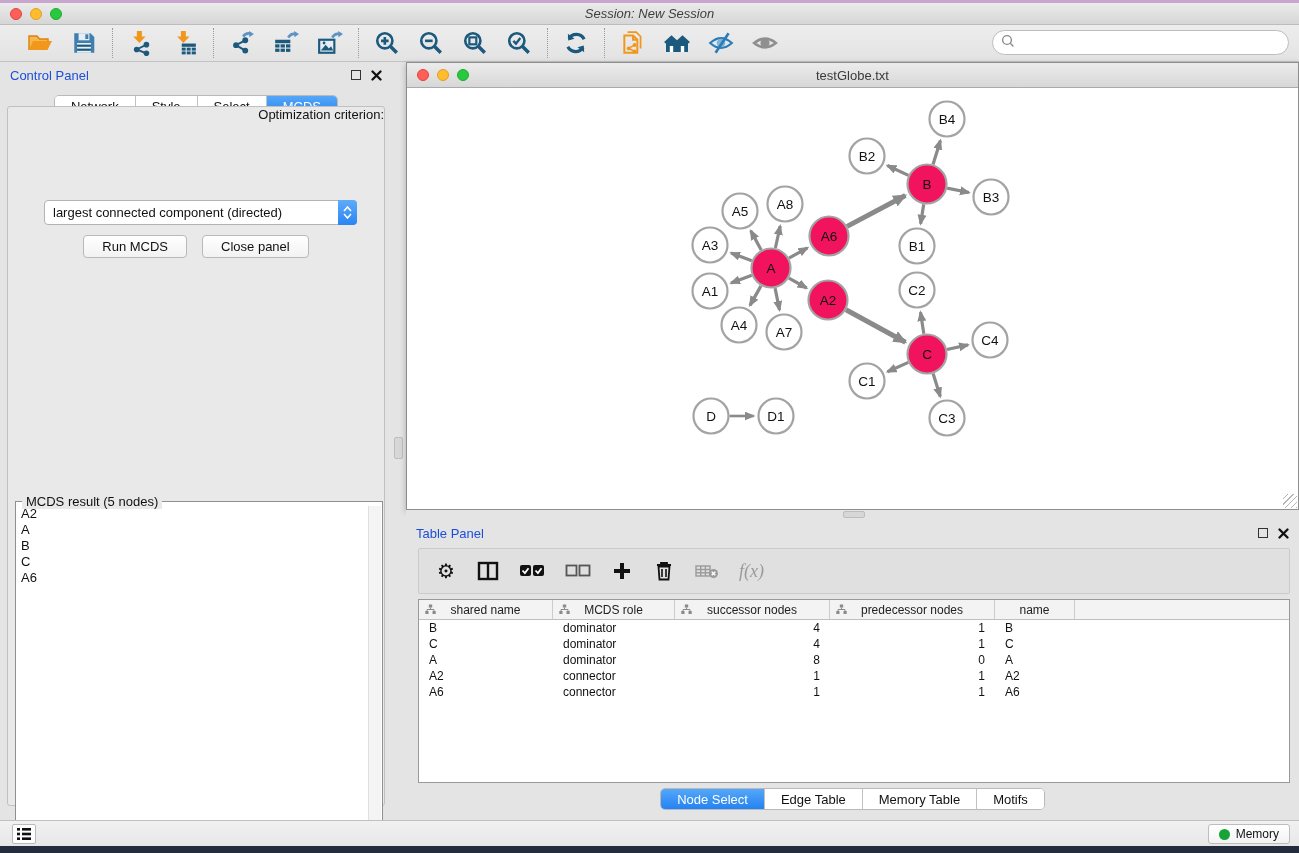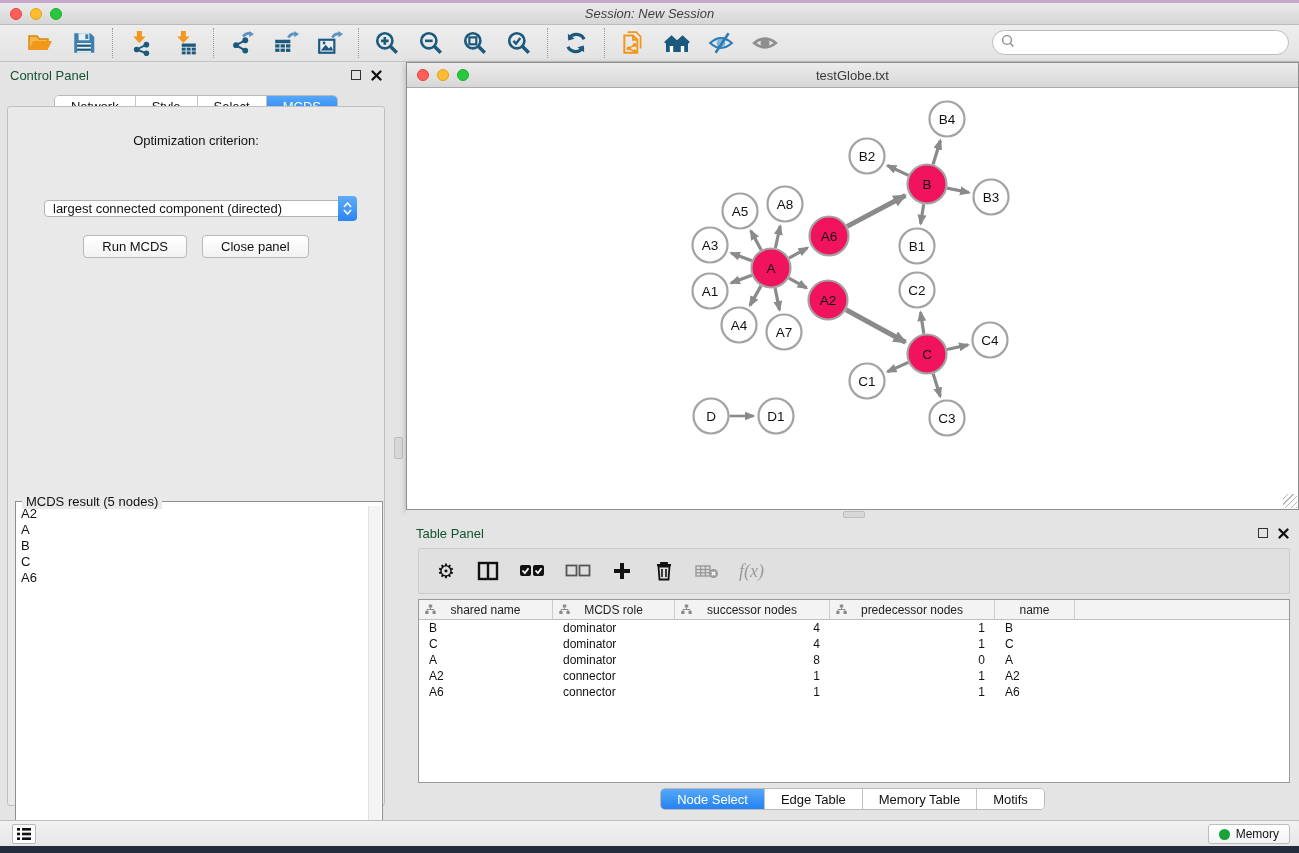--- a/index.html
+++ b/index.html
@@ -27,33 +27,33 @@
   .tb-sep { width:1px; height:30px; border-left:1px dotted #9a9a9a; }
   .tb-icon { width:28px; height:28px; display:flex; align-items:center; justify-content:center; cursor:pointer; }
   .tb-icon svg { width:26px; height:26px; }
   .searchbox { position:absolute; right:10px; top:5px; width:297px; height:25px; background:#fff;
     border:1px solid #bdbdbd; border-radius:13px; display:flex; align-items:center; padding-left:8px; gap:5px; }
   .searchbox input { border:none; outline:none; flex:1; font-size:12px; background:transparent; height:20px; }
 
   
   .control-panel { position:absolute; left:0; top:62px; width:392px; height:758px; background:#e4e4e4; }
   .panel-header { height:26px; display:flex; align-items:center; padding:0 10px; }
-  .panel-title { font-size:13px; color:#14532d; }
+  .panel-title { font-size:13px; color:#1d4ed8; }
   .panel-header .spacer { flex:1; }
   .float-icon { width:10px; height:10px; border:1.5px solid #333; margin-right:10px; cursor:pointer; }
   .close-x { cursor:pointer; display:flex; }
   .cp-tabs { position:absolute; left:0; top:33px; width:100%; display:flex; justify-content:center; }
   .seg-control { display:flex; border:1px solid #b9b9b9; border-radius:5px; overflow:hidden; background:#fff; height:22px; }
   .seg { padding:0 16px; font-size:13px; color:#111; display:flex; align-items:center; border-right:1px solid #c2c2c2; cursor:pointer; background:#fff; }
   .seg:last-child { border-right:none; }
   .seg.active { background:linear-gradient(#55a7f8,#2482f2); color:#fff; }
   .cp-body { position:absolute; left:7px; top:44px; width:378px; height:700px; background:#e9e9e9;
     border:1px solid #c0c0c0; border-radius:3px; }
-  .opt-label { text-align:center; margin-top:26px; font-size:13px; color:#111; }
-  .dropdown { position:absolute; left:36px; top:93px; width:313px; height:17px; background:#fff;
+  .opt-label { text-align:right; font-size:13px; color:#111; }
+  .dropdown { position:absolute; left:36px; top:93px; width:313px; height:25px; background:#fff;
     border:1px solid #b3b3b3; border-radius:4px; display:flex; align-items:center; cursor:pointer; }
   .dropdown-value { flex:1; font-size:13px; color:#111; padding-left:8px; white-space:nowrap; overflow:hidden; }
   .dropdown-stepper { width:19px; height:25px; margin-right:-1px; border-radius:0 4px 4px 0;
     background:linear-gradient(#5fabf9,#2a85f3); display:flex; flex-direction:column; align-items:center; justify-content:center; gap:1px; }
   .dropdown-stepper svg { display:block; }
   .cp-buttons { position:absolute; left:0; top:128px; width:100%; display:flex; justify-content:center; gap:15px; }
   .btn { background:linear-gradient(#ffffff,#f2f2f2); border:1px solid #b9b9b9; border-radius:4px;
     font-size:13px; color:#111; padding:3px 18px; height:23px; cursor:pointer; font-family:"Liberation Sans",sans-serif; }
   .result-group { position:absolute; left:7px; top:394px; width:368px; height:342px;
     border:1px solid #8f8f8f; background:#fff; }

